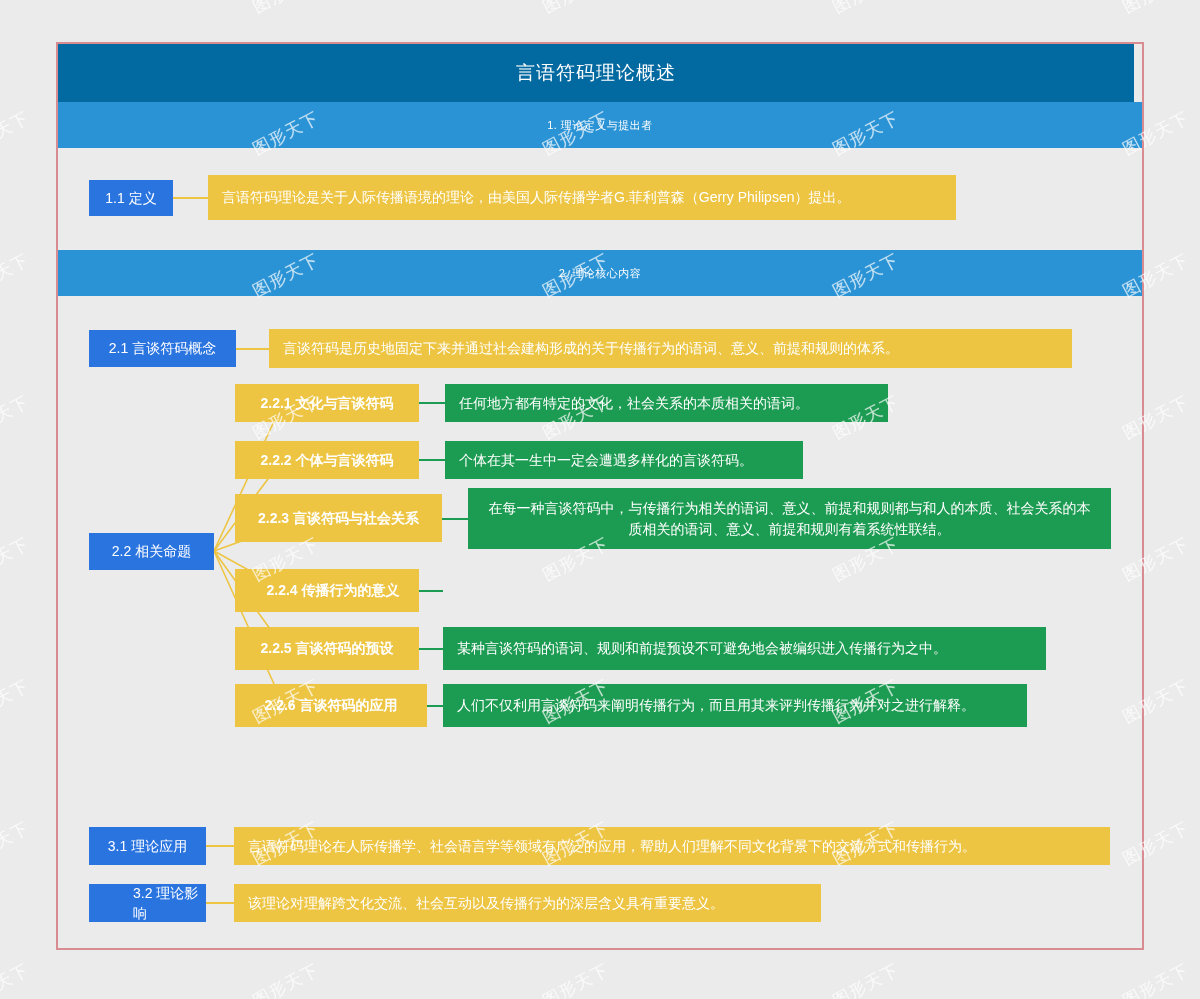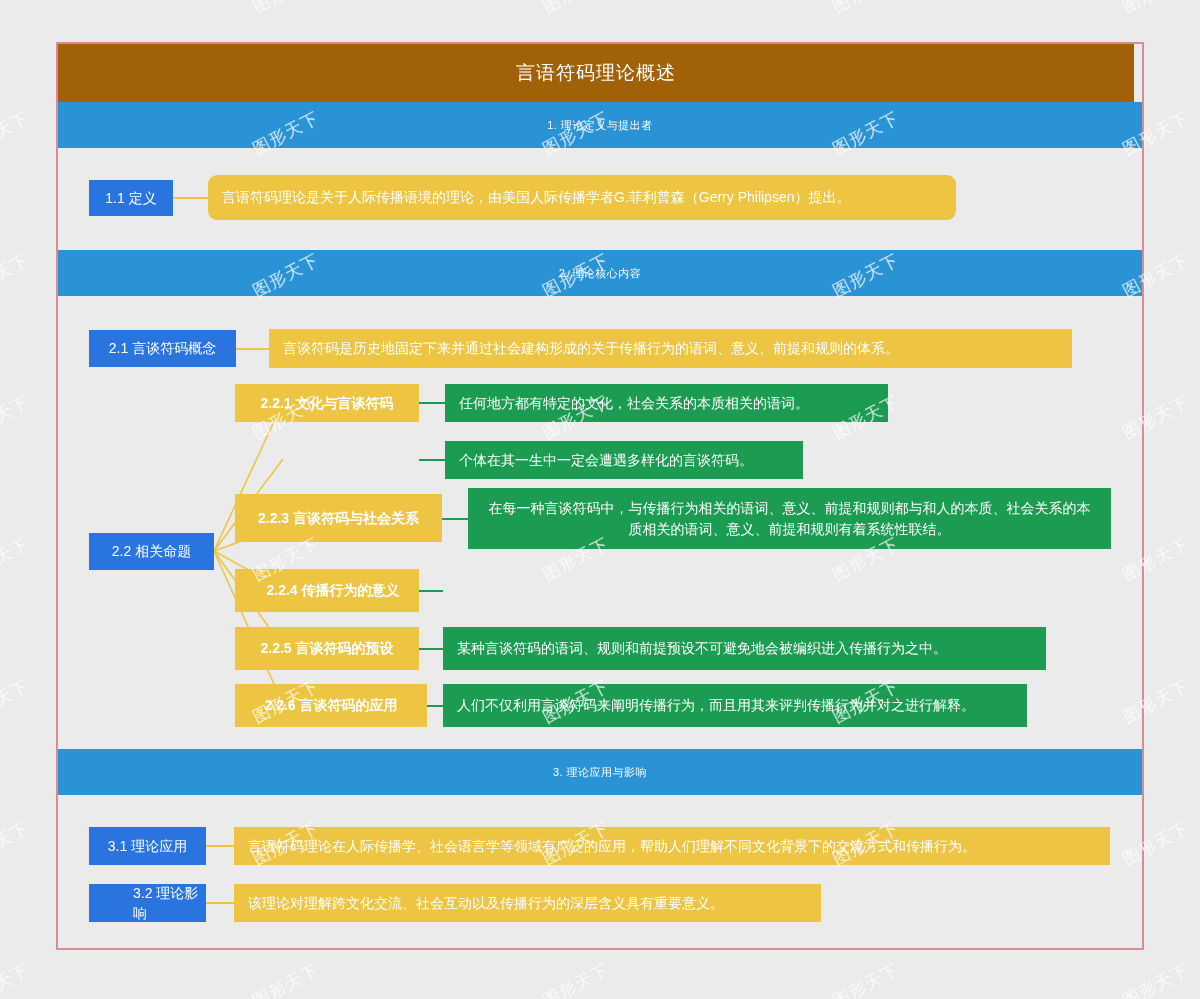--- a/index.html
+++ b/index.html
@@ -46,21 +46,21 @@
     background: #ebebeb;
     z-index: 10;
   }
 
   
   .title-banner {
     position: absolute;
     left: 0;
     right: 8px;
     height: 58px;
-    background: #a16207;
+    background: #0369a1;
     color: #ffffff;
     font-size: 19px;
     display: flex;
     align-items: center;
     justify-content: center;
     letter-spacing: 1px;
   }
   .section-banner {
     position: absolute;
     left: 0;
@@ -156,21 +156,21 @@
 <div id="frame">
 
   <div class="title-banner" style="top:0;">言语符码理论概述</div>
 
   <div class="section-banner" style="top:58px;">1. 理论定义与提出者</div>
 
   <div class="node blue" style="left:31px; top:136px; width:84px; height:36px;">
     <span>1.1 定义</span>
   </div>
   <div class="conn conn-y" style="left:115px; top:153px; width:35px;"></div>
-  <div class="node yellow" style="left:150px; top:131px; width:748px; height:45px;border-radius:9px;">
+  <div class="node yellow" style="left:150px; top:131px; width:748px; height:45px;">
     <span class="pad">言语符码理论是关于人际传播语境的理论，由美国人际传播学者G.菲利普森（Gerry Philipsen）提出。</span>
   </div>
 
   <div class="section-banner" style="top:206px;">2. 理论核心内容</div>
 
   <div class="node blue" style="left:31px; top:286px; width:147px; height:37px;">
     <span>2.1 言谈符码概念</span>
   </div>
   <div class="conn conn-y" style="left:178px; top:304px; width:33px;"></div>
   <div class="node yellow" style="left:211px; top:285px; width:803px; height:39px;">
@@ -193,20 +193,23 @@
   </svg>
 
   <div class="node yellow ctr" style="left:177px; top:340px; width:184px; height:38px;">
     <span>2.2.1 文化与言谈符码</span>
   </div>
   <div class="conn conn-g" style="left:361px; top:358px; width:26px;"></div>
   <div class="node green" style="left:387px; top:340px; width:443px; height:38px;">
     <span class="pad">任何地方都有特定的文化，社会关系的本质相关的语词。</span>
   </div>
 
+  <div class="node yellow ctr" style="left:177px; top:397px; width:184px; height:38px;">
+    <span>2.2.2 个体与言谈符码</span>
+  </div>
   <div class="conn conn-g" style="left:361px; top:415px; width:26px;"></div>
   <div class="node green" style="left:387px; top:397px; width:358px; height:38px;">
     <span class="pad">个体在其一生中一定会遭遇多样化的言谈符码。</span>
   </div>
 
   <div class="node yellow ctr" style="left:177px; top:450px; width:207px; height:48px;">
     <span>2.2.3 言谈符码与社会关系</span>
   </div>
   <div class="conn conn-g" style="left:384px; top:474px; width:26px;"></div>
   <div class="node green ctr" style="left:410px; top:444px; width:643px; height:61px;">
@@ -227,21 +230,20 @@
   </div>
 
   <div class="node yellow ctr" style="left:177px; top:640px; width:192px; height:43px;">
     <span>2.2.6 言谈符码的应用</span>
   </div>
   <div class="conn conn-g" style="left:361px; top:661px; width:24px;"></div>
   <div class="node green" style="left:385px; top:640px; width:584px; height:43px;">
     <span class="pad">人们不仅利用言谈符码来阐明传播行为，而且用其来评判传播行为并对之进行解释。</span>
   </div>
 
-  <div class="section-banner" style="top:705px;">3. 理论应用与影响</div>
 
   <div class="node blue" style="left:31px; top:783px; width:117px; height:38px;">
     <span>3.1 理论应用</span>
   </div>
   <div class="conn conn-y" style="left:148px; top:801px; width:28px;"></div>
   <div class="node yellow" style="left:176px; top:783px; width:876px; height:38px;">
     <span class="pad">言语符码理论在人际传播学、社会语言学等领域有广泛的应用，帮助人们理解不同文化背景下的交流方式和传播行为。</span>
   </div>
 
   <div class="node blue" style="left:31px; top:840px; width:117px; height:38px;padding-left:44px;">

